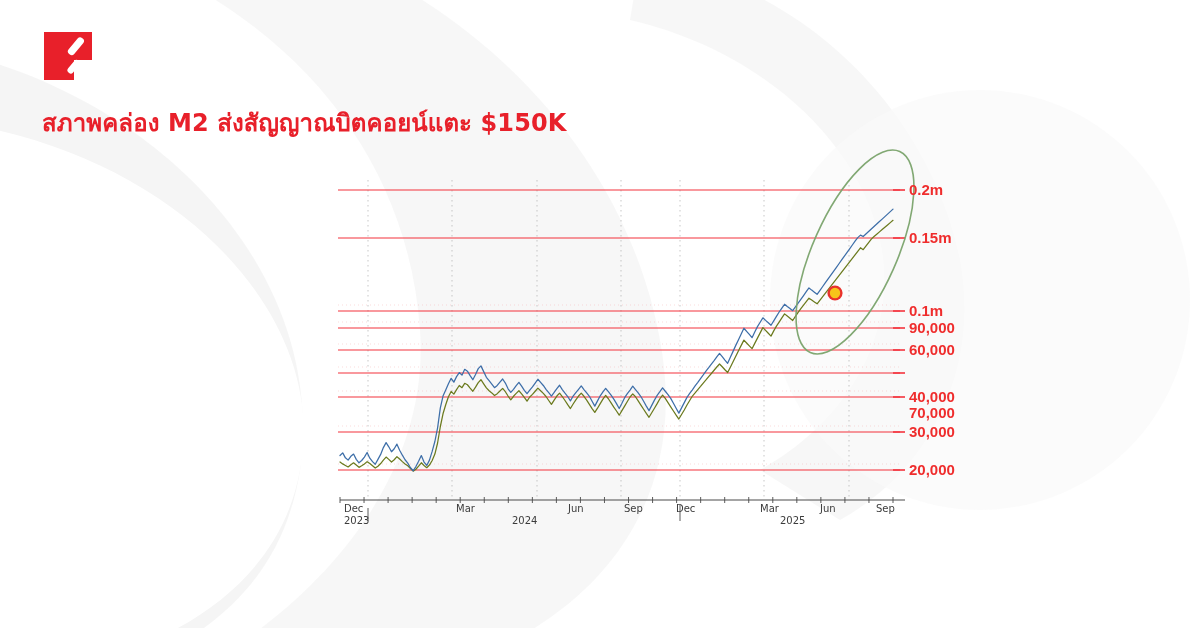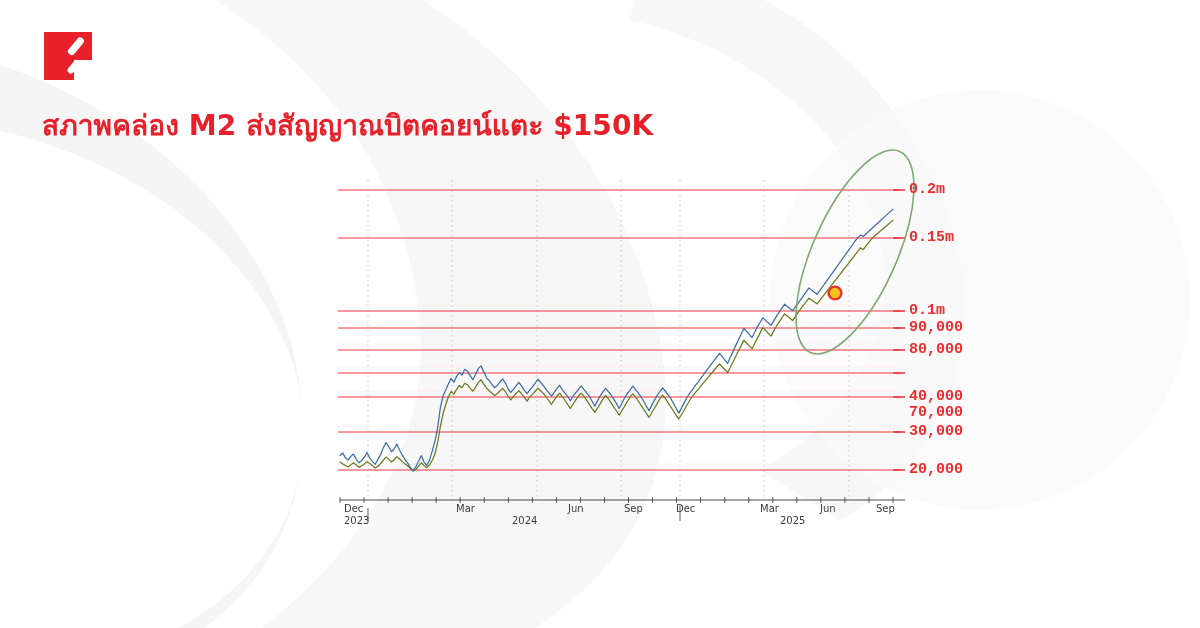--- a/index.html
+++ b/index.html
@@ -12,30 +12,30 @@
   #stage{position:absolute;inset:0;width:1200px;height:628px;overflow:hidden;}
 
   
   .bg-layer{position:absolute;inset:0;z-index:0;pointer-events:none;}
 
   
   .header{position:absolute;left:42px;top:30px;z-index:3;}
   .logo{width:52px;height:52px;position:relative;}
   .title{
     position:absolute;left:42px;top:103px;z-index:3;
-    font-size:28px;font-weight:700;color:#e8202a;
+    font-size:24px;font-weight:700;color:#e8202a;
     letter-spacing:.1px;white-space:nowrap;
     font-family:"DejaVu Sans","Liberation Sans",sans-serif;
   }
 
   
   .chart-wrap{position:absolute;left:0;top:0;width:1200px;height:628px;z-index:2;}
   .ylabel{
     position:absolute;font-size:15px;font-weight:700;color:#ef2d2d;
-    font-family:Liberation Mono, monospace;
+    font-family:Liberation Sans, sans-serif;
     white-space:nowrap;
   }
   .xlabel{
     position:absolute;font-size:10px;color:#3c3c3c;font-weight:400;
     font-family:"DejaVu Sans","Liberation Sans",sans-serif;
     white-space:nowrap;
   }
   .xyear{
     position:absolute;font-size:10px;color:#3c3c3c;
     font-family:"DejaVu Sans","Liberation Sans",sans-serif;
@@ -163,21 +163,21 @@
       <line x1="368" y1="508" x2="368" y2="521" stroke="#5a5a5a" stroke-width="1"></line>
       <line x1="680" y1="505" x2="680" y2="521" stroke="#5a5a5a" stroke-width="1"></line>
     </svg>
 
     
     <div id="ylabels">
         <div class="ylabel" style="left: 909px; top: 181px;">0.2m</div>
         <div class="ylabel" style="left: 909px; top: 229px;">0.15m</div>
         <div class="ylabel" style="left: 909px; top: 302px;">0.1m</div>
         <div class="ylabel" style="left: 909px; top: 319px;">90,000</div>
-        <div class="ylabel" style="left: 909px; top: 341px;">80,000</div>
+        <div class="ylabel" style="left: 909px; top: 341px;">60,000</div>
         <div class="ylabel" style="left: 909px; top: 364px; margin-top: 40px;">70,000</div>
         <div class="ylabel" style="left: 909px; top: 388px;">40,000</div>
         <div class="ylabel" style="left: 909px; top: 423px;">30,000</div>
         <div class="ylabel" style="left: 909px; top: 461px;">20,000</div>
       </div>
     
     <div id="xlabels">
         <div class="xlabel" style="left: 344px; top: 503px;">Dec</div>
         <div class="xlabel" style="left: 456px; top: 503px;">Mar</div>
         <div class="xlabel" style="left: 568px; top: 503px;">Jun</div>

